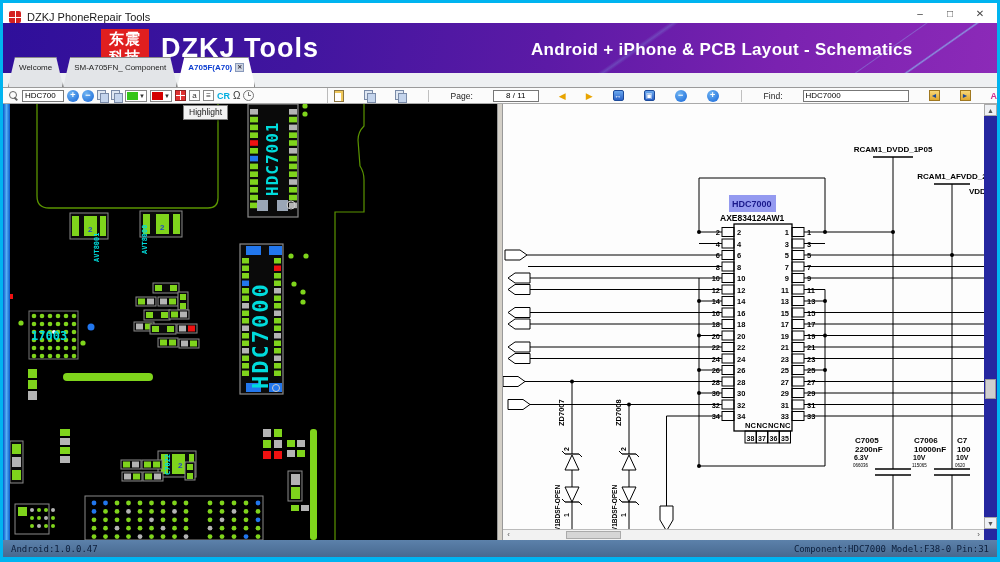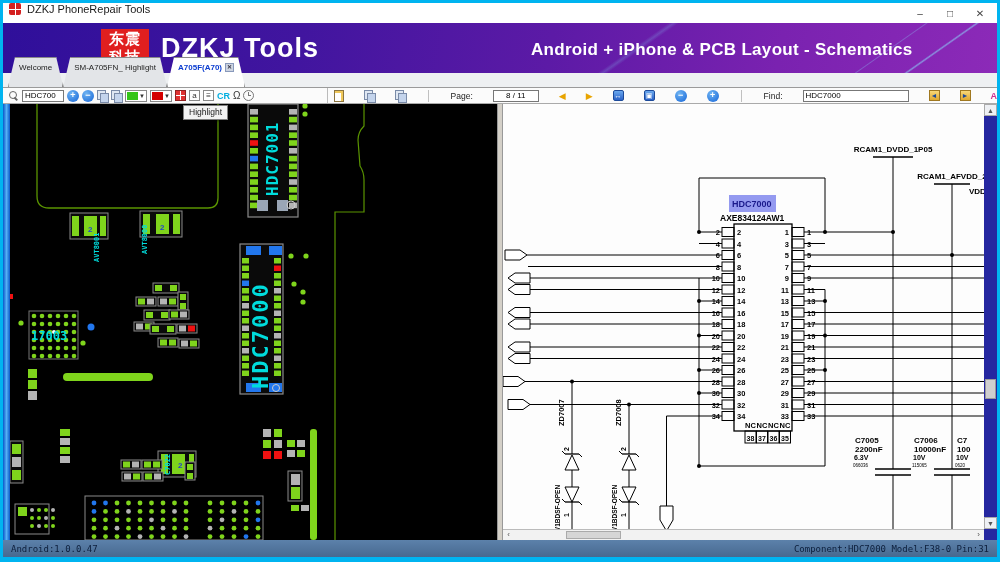--- a/index.html
+++ b/index.html
@@ -1,19 +1,19 @@
 <!DOCTYPE html>
 <html><head>
 <meta charset="utf-8">
 <style>
   * { margin:0; padding:0; box-sizing:border-box; }
   html,body { width:1000px; height:562px; overflow:hidden; font-family:"Liberation Sans",sans-serif; }
   .window { width:1000px; height:562px; background:#00b4f0; padding:3px 3px 0 3px; position:relative; }
   
-  .titlebar { height:20px; background:#ffffff; display:flex; align-items:flex-start; position:relative; }
+  .titlebar { height:20px; background:#ffffff; display:flex; align-items:flex-end; position:relative; }
   .app-icon { width:12px; height:12px; margin:0 6px 0 6px; border-radius:2px;
     background: linear-gradient(#fff,#fff) 50% 0/1px 100% no-repeat,
                 linear-gradient(#fff,#fff) 0 50%/100% 1px no-repeat, #d42020; }
   .title-text { font-size:11px; color:#1a1a1a; }
   .win-controls { position:absolute; right:2px; top:0; height:20px; display:flex; }
   .win-btn { width:30px; height:20px; display:flex; align-items:center; justify-content:center; font-size:10px; color:#444; cursor:default; }
   
   .banner { height:50px; background:linear-gradient(100deg,#2f0f9a 0%,#41159f 30%,#5c1aa6 55%,#7a22b0 78%,#8c2ab8 100%); position:relative; overflow:hidden; display:flex; align-items:center; }
   .streak1,.streak2,.streak3 { position:absolute; background:linear-gradient(90deg,transparent,rgba(140,230,255,.55),transparent); width:3px; height:140px; top:-40px; transform:rotate(55deg); }
   .streak1 { left:930px; } .streak2 { left:880px; opacity:.5; width:2px;} .streak3 { left:625px; opacity:.35; width:6px; }
@@ -100,21 +100,21 @@
     </div>
     <div class="brand">DZKJ Tools</div>
     <div class="subtitle">Android + iPhone &amp; PCB Layout - Schematics</div>
   </div>
 
   <div class="tabrow">
     <div class="tab">
         <span>Welcome</span>
       </div>
     <div class="tab">
-        <span>SM-A705FN_ Highlight</span>
+        <span>SM-A705FN_ Component</span>
       </div>
     <div class="tab active">
       <span>A705F(A70)</span>
       <span class="tab-close">✕</span>
     </div>
   </div>
 
   <div class="toolrow">
     <div class="pcb-toolbar">
       <span class="mag"></span>

